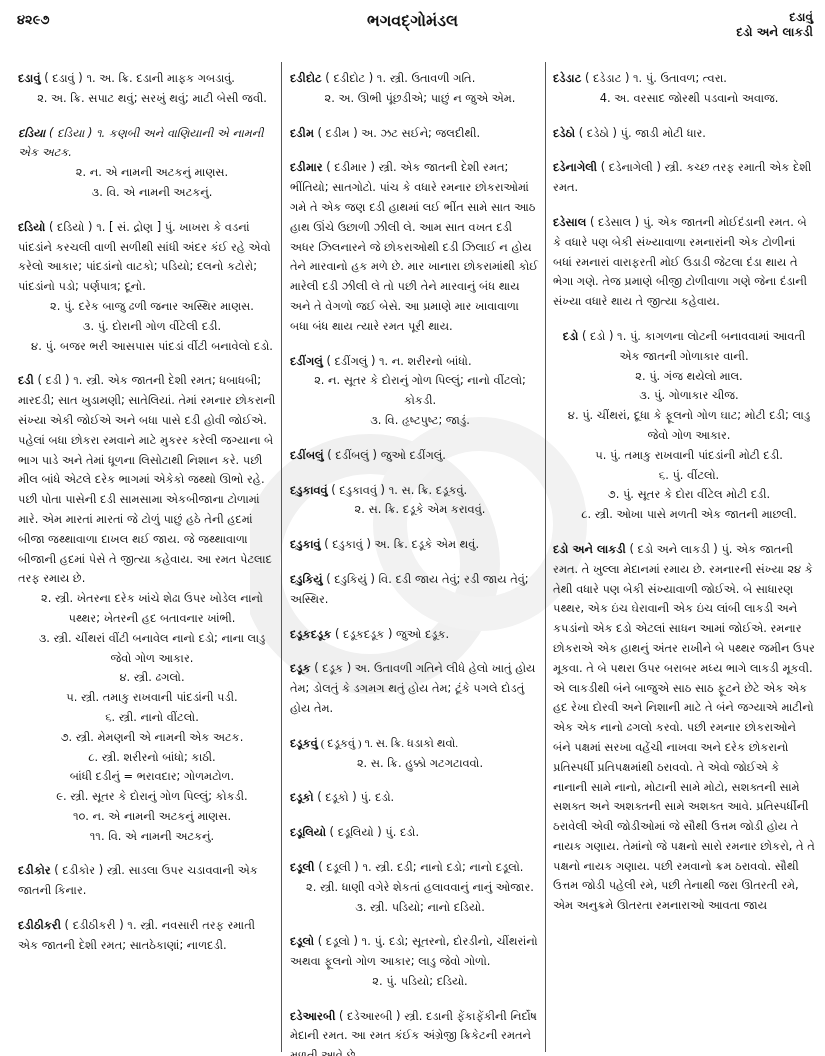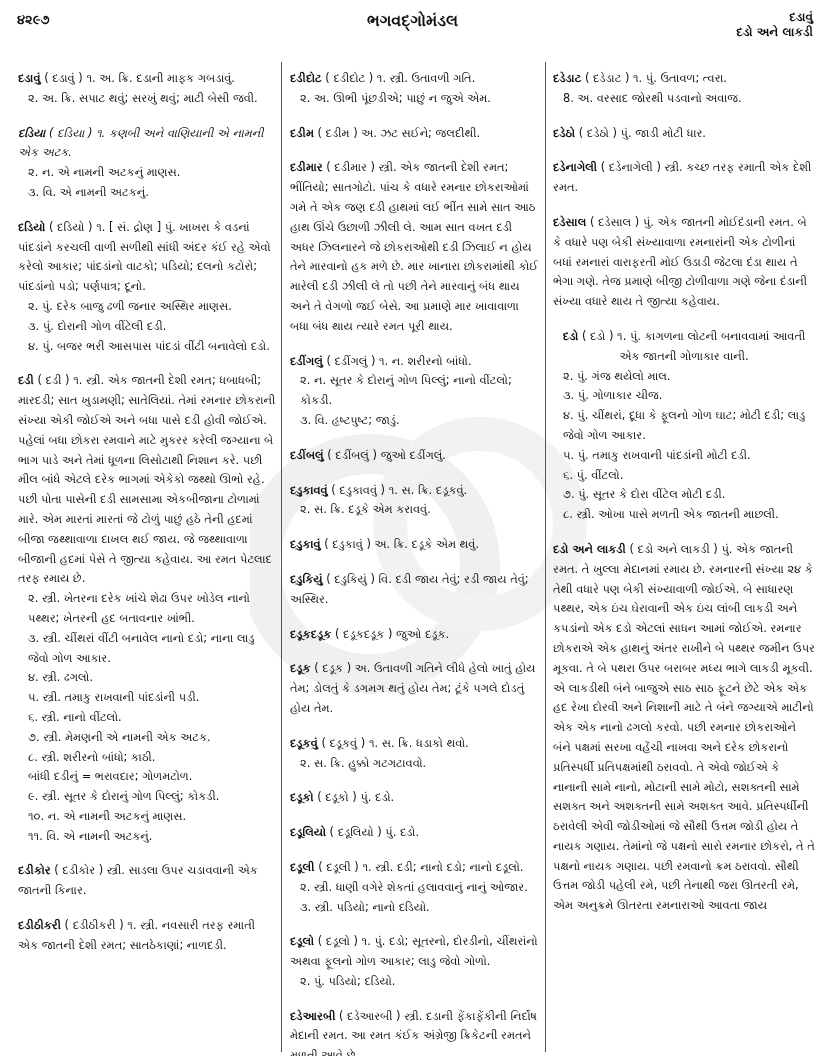--- a/index.html
+++ b/index.html
@@ -12,21 +12,21 @@
   .book-title { position: absolute; left: 0; width: 825px; top: 7px; text-align: center; font-size: 16px; font-weight: bold; }
   .guide { position: absolute; right: 12px; top: 6px; text-align: right; font-size: 12px; font-weight: bold; line-height: 15px; }
   .col { position: absolute; top: 50px; font-size: 11.4px; line-height: 19.8px; }
   .col1 { left: 18px; width: 258px; }
   .col2 { left: 290px; width: 250px; }
   .col3 { left: 553px; width: 262px; }
   .rule { position: absolute; top: 58px; width: 1px; background: #555; }
   .rule1 { left: 281px; height: 990px; }
   .rule2 { left: 545px; height: 990px; }
   .entry { margin: 15px 0 3px 0; }
-  .sense { margin: 0 0 0 10px; }
+  .sense { margin: 0 0 0 10px; text-align: center; }
   .hw { font-weight: bold; }
   .pr { font-weight: normal; }
 </style>
 </head>
 <body>
 
 <div class="page">
 
   <svg class="watermark" viewBox="0 0 340 520">
     <circle cx="120" cy="260" r="110" fill="none" stroke="#f0f0f0" stroke-width="40"></circle>
@@ -111,21 +111,21 @@
       <div class="entry">
         <div style="padding-left: 0px; text-indent: 0px;"><span class="hw">દડુકિયું</span> <span class="pr">( દડુકિયું )</span> <span>વિ. દડી જાય તેવું; રડી જાય તેવું; અસ્થિર.</span></div>
       </div>
       <div class="entry">
         <div style="padding-left: 0px; text-indent: 0px;"><span class="hw">દડૂકદડૂક</span> <span class="pr">( દડૂકદડૂક )</span> <span>જુઓ દડૂક.</span></div>
       </div>
       <div class="entry">
         <div style="padding-left: 0px; text-indent: 0px;"><span class="hw">દડૂક</span> <span class="pr">( દડૂક )</span> <span>અ. ઉતાવળી ગતિને લીધે હેલો ખાતું હોય તેમ; ડોલતું કે ડગમગ થતું હોય તેમ; ટૂંકે પગલે દોડતું હોય તેમ.</span></div>
       </div>
       <div class="entry">
-        <div style="padding-left: 0px; text-indent: 0px;"><span class="hw">દડૂકવું</span> <span class="pr">( દડૂકવું )</span> <span>૧. સ. ક્રિ. ધડાકો થવો.</span></div>
+        <div style="padding-left: 0px; text-indent: 0px; font-family: Liberation Serif, serif;"><span class="hw">દડૂકવું</span> <span class="pr">( દડૂકવું )</span> <span>૧. સ. ક્રિ. ધડાકો થવો.</span></div>
         <div class="sense">૨. સ. ક્રિ. હુક્કો ગટગટાવવો.</div>
       </div>
       <div class="entry">
         <div style="padding-left: 0px; text-indent: 0px;"><span class="hw">દડૂકો</span> <span class="pr">( દડૂકો )</span> <span>પું. દડો.</span></div>
       </div>
       <div class="entry">
         <div style="padding-left: 0px; text-indent: 0px;"><span class="hw">દડૂલિયો</span> <span class="pr">( દડૂલિયો )</span> <span>પું. દડો.</span></div>
       </div>
       <div class="entry">
         <div style="padding-left: 0px; text-indent: 0px;"><span class="hw">દડૂલી</span> <span class="pr">( દડૂલી )</span> <span>૧. સ્ત્રી. દડી; નાનો દડો; નાનો દડૂલો.</span></div>
@@ -136,21 +136,21 @@
         <div style="padding-left: 0px; text-indent: 0px;"><span class="hw">દડૂલો</span> <span class="pr">( દડૂલો )</span> <span>૧. પું. દડો; સૂતરનો, દોરડીનો, ચીંથરાંનો અથવા ફૂલનો ગોળ આકાર; લાડુ જેવો ગોળો.</span></div>
         <div class="sense">૨. પું. પડિયો; દડિયો.</div>
       </div>
       <div class="entry">
         <div style="padding-left: 0px; text-indent: 0px;"><span class="hw">દડેઆરબી</span> <span class="pr">( દડેઆરબી )</span> <span>સ્ત્રી. દડાની ફેંકાફેંકીની નિર્દોષ મેદાની રમત. આ રમત કંઈક અંગ્રેજી ક્રિકેટની રમતને મળતી આવે છે.</span></div>
       </div>
     </div>
   <div class="col col3">
       <div class="entry">
         <div style="padding-left: 0px; text-indent: 0px;"><span class="hw">દડેડાટ</span> <span class="pr">( દડેડાટ )</span> <span>૧. પું. ઉતાવળ; ત્વરા.</span></div>
-        <div class="sense">8. અ. વરસાદ જોરથી પડવાનો અવાજ.</div>
+        <div class="sense">4. અ. વરસાદ જોરથી પડવાનો અવાજ.</div>
       </div>
       <div class="entry">
         <div style="padding-left: 0px; text-indent: 0px;"><span class="hw">દડેઠો</span> <span class="pr">( દડેઠો )</span> <span>પું. જાડી મોટી ધાર.</span></div>
       </div>
       <div class="entry">
         <div style="padding-left: 0px; text-indent: 0px;"><span class="hw">દડેનાગેલી</span> <span class="pr">( દડેનાગેલી )</span> <span>સ્ત્રી. કચ્છ તરફ રમાતી એક દેશી રમત.</span></div>
       </div>
       <div class="entry">
         <div style="padding-left: 0px; text-indent: 0px;"><span class="hw">દડેસાલ</span> <span class="pr">( દડેસાલ )</span> <span>પું. એક જાતની મોઈદંડાની રમત. બે કે વધારે પણ બેકી સંખ્યાવાળા રમનારાંની એક ટોળીનાં બધાં રમનારાં વારાફરતી મોઈ ઉડાડી જેટલા દંડા થાય તે ભેગા ગણે. તેજ પ્રમાણે બીજી ટોળીવાળા ગણે જેના દંડાની સંખ્યા વધારે થાય તે જીત્યા કહેવાય.</span></div>
       </div>

